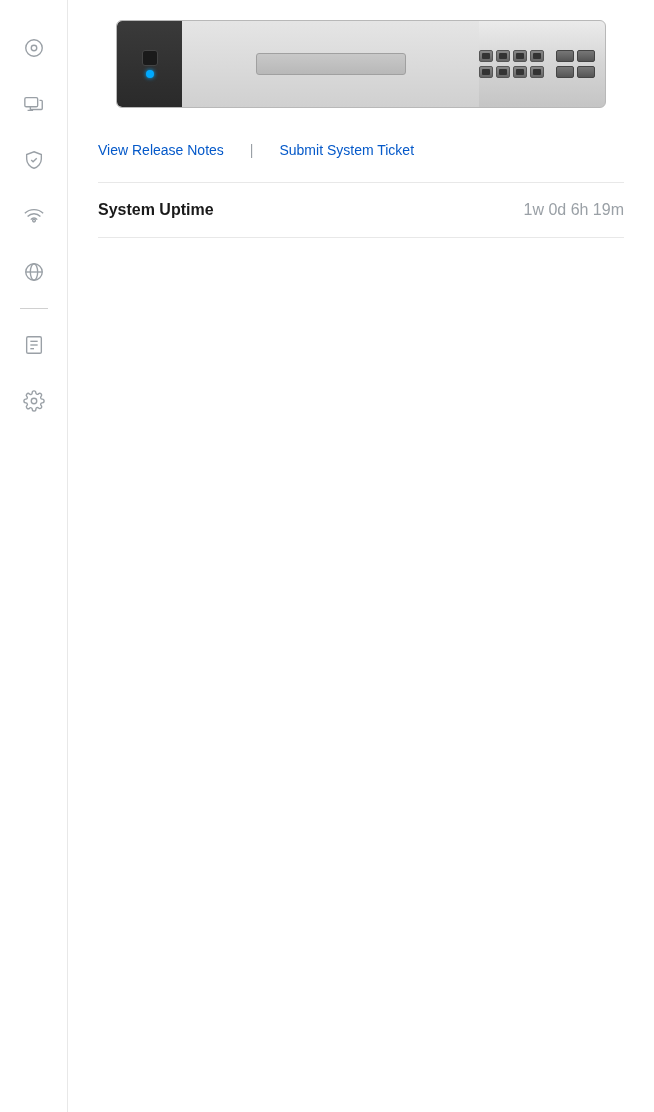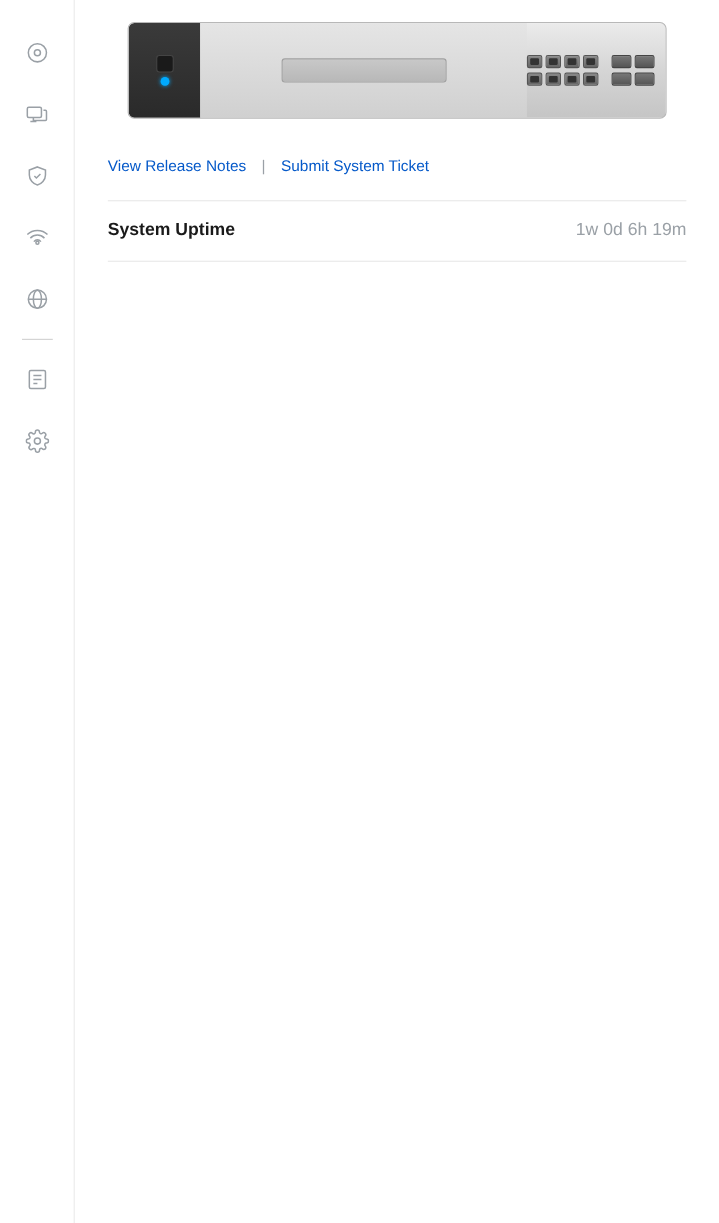--- a/index.html
+++ b/index.html
@@ -180,21 +180,21 @@
     .version-text {
       font-size: 14px;
       color: #9aa0a6;
       margin-bottom: 12px;
       font-weight: 400;
     }
 
     .links-row {
       display: flex;
       align-items: flex-end;
-      gap: 4px;
+      gap: 16px;
       margin-bottom: 24px;
     }
 
     .link-btn {
       font-size: 14px;
       color: #0559c9;
       cursor: pointer;
       text-decoration: none;
       background: none;
       border: none;

